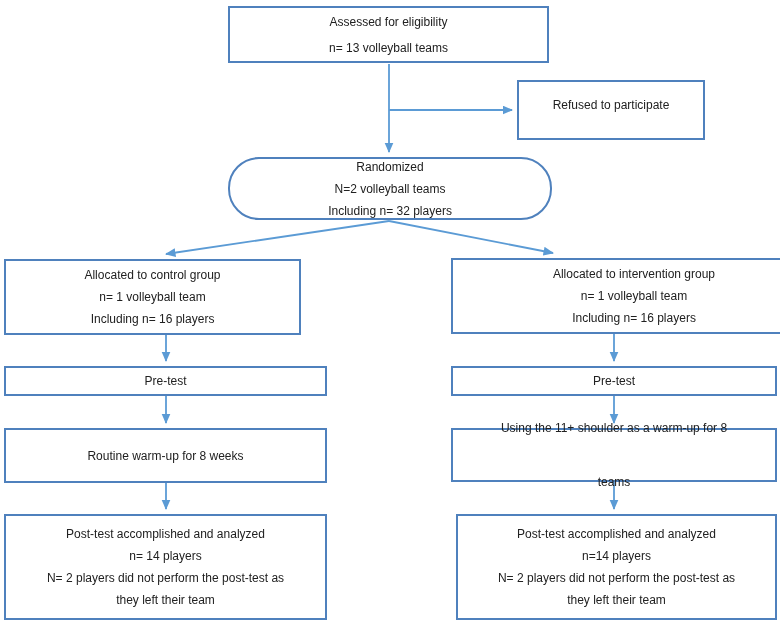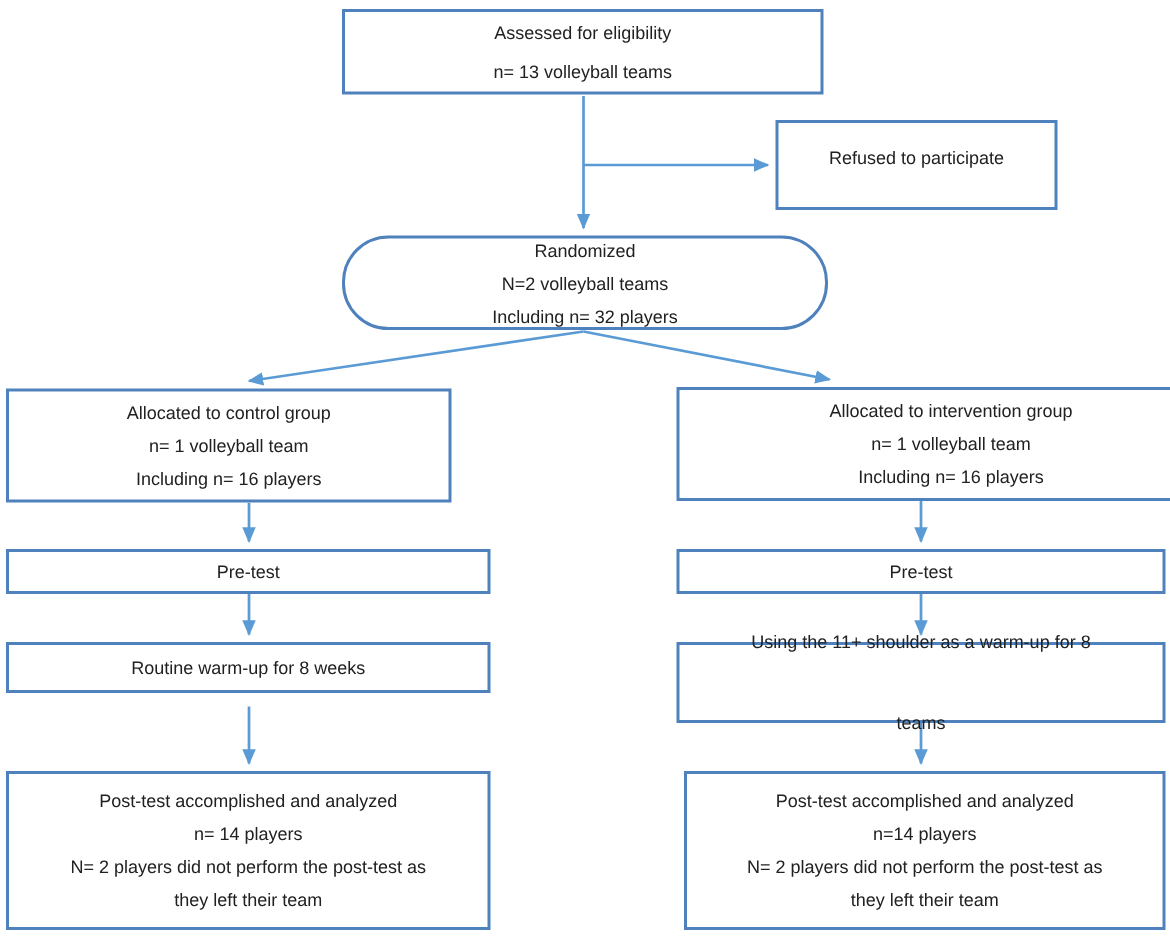--- a/index.html
+++ b/index.html
@@ -94,21 +94,21 @@
   </div>
 
   <div class="box" style="left:4px; top:366px; width:323px; height:30px;">
     <div class="line">Pre-test</div>
   </div>
 
   <div class="box" style="left:451px; top:366px; width:326px; height:30px;">
     <div class="line">Pre-test</div>
   </div>
 
-  <div class="box" style="left:4px; top:428px; width:323px; height:34px;">
+  <div class="box" style="left:4px; top:428px; width:323px; height:55px;">
     <div class="line">Routine warm-up for 8 weeks</div>
   </div>
 
   <div class="box" style="left:451px; top:428px; width:326px; height:54px;gap:32px;">
     <div class="line">Using the 11+ shoulder as a warm-up for 8</div>
     <div class="line">teams</div>
   </div>
 
   <div class="box" style="left:4px; top:514px; width:323px; height:106px;">
     <div class="line">Post-test accomplished and analyzed</div>

